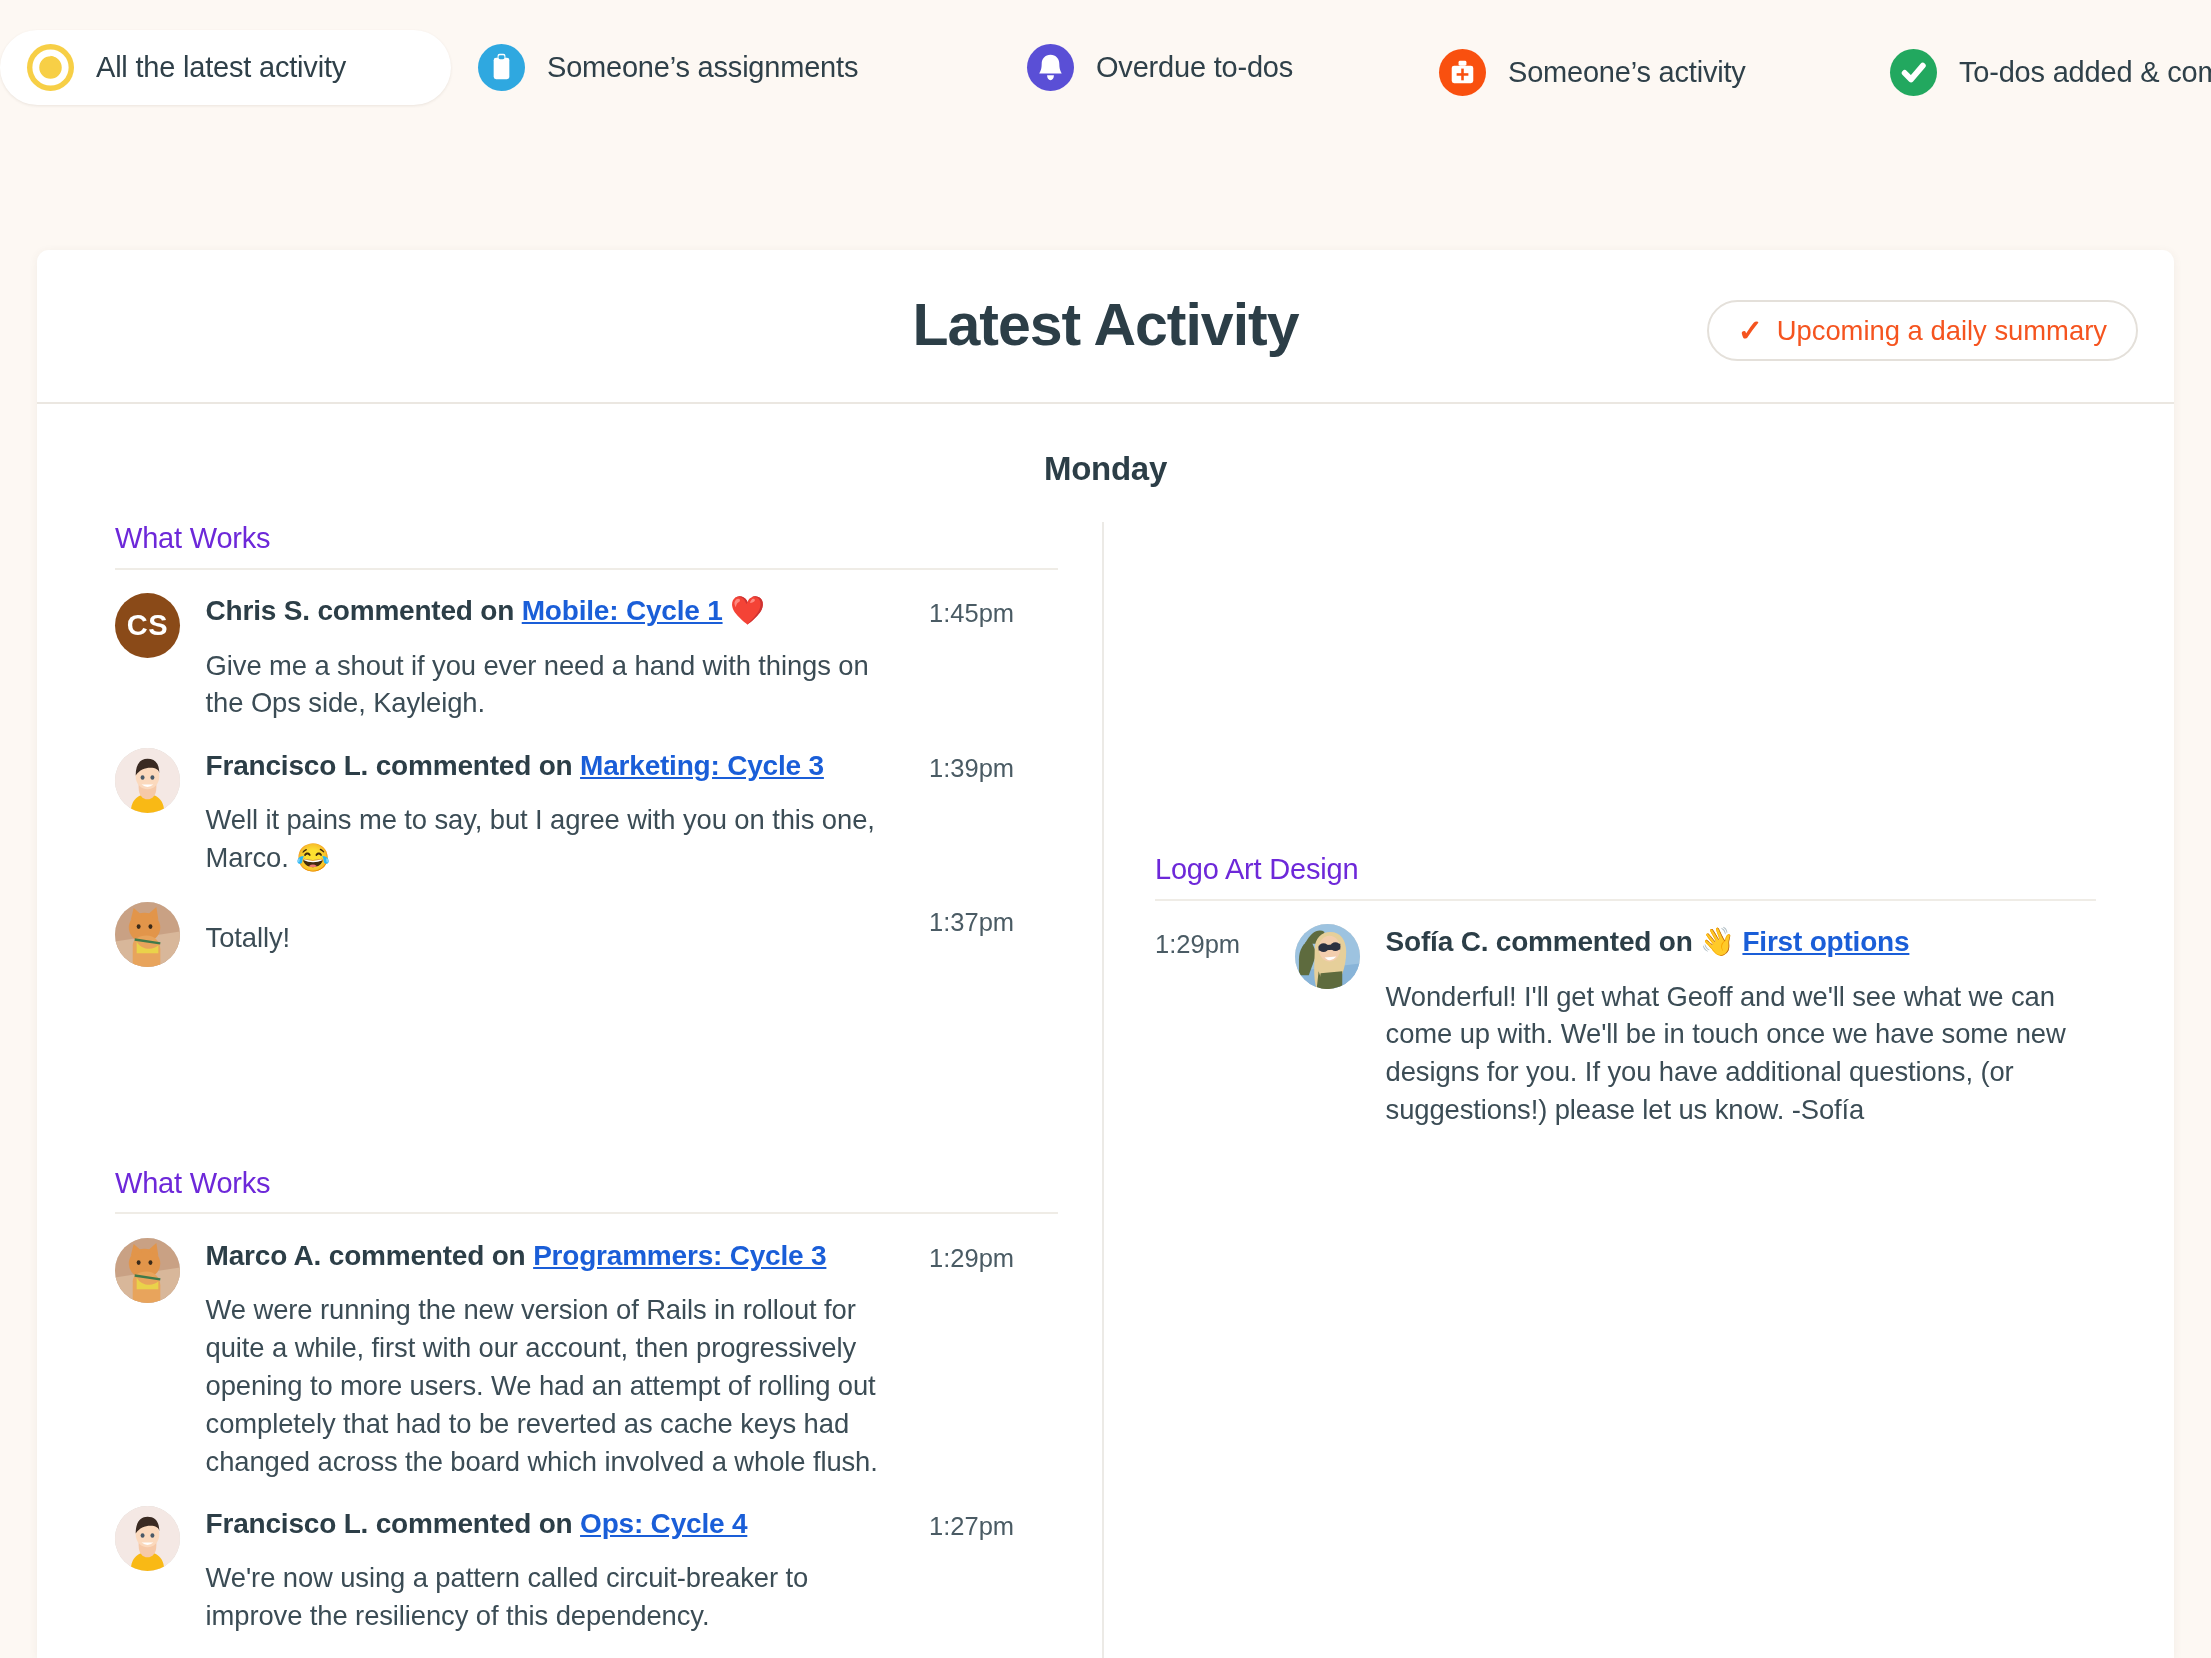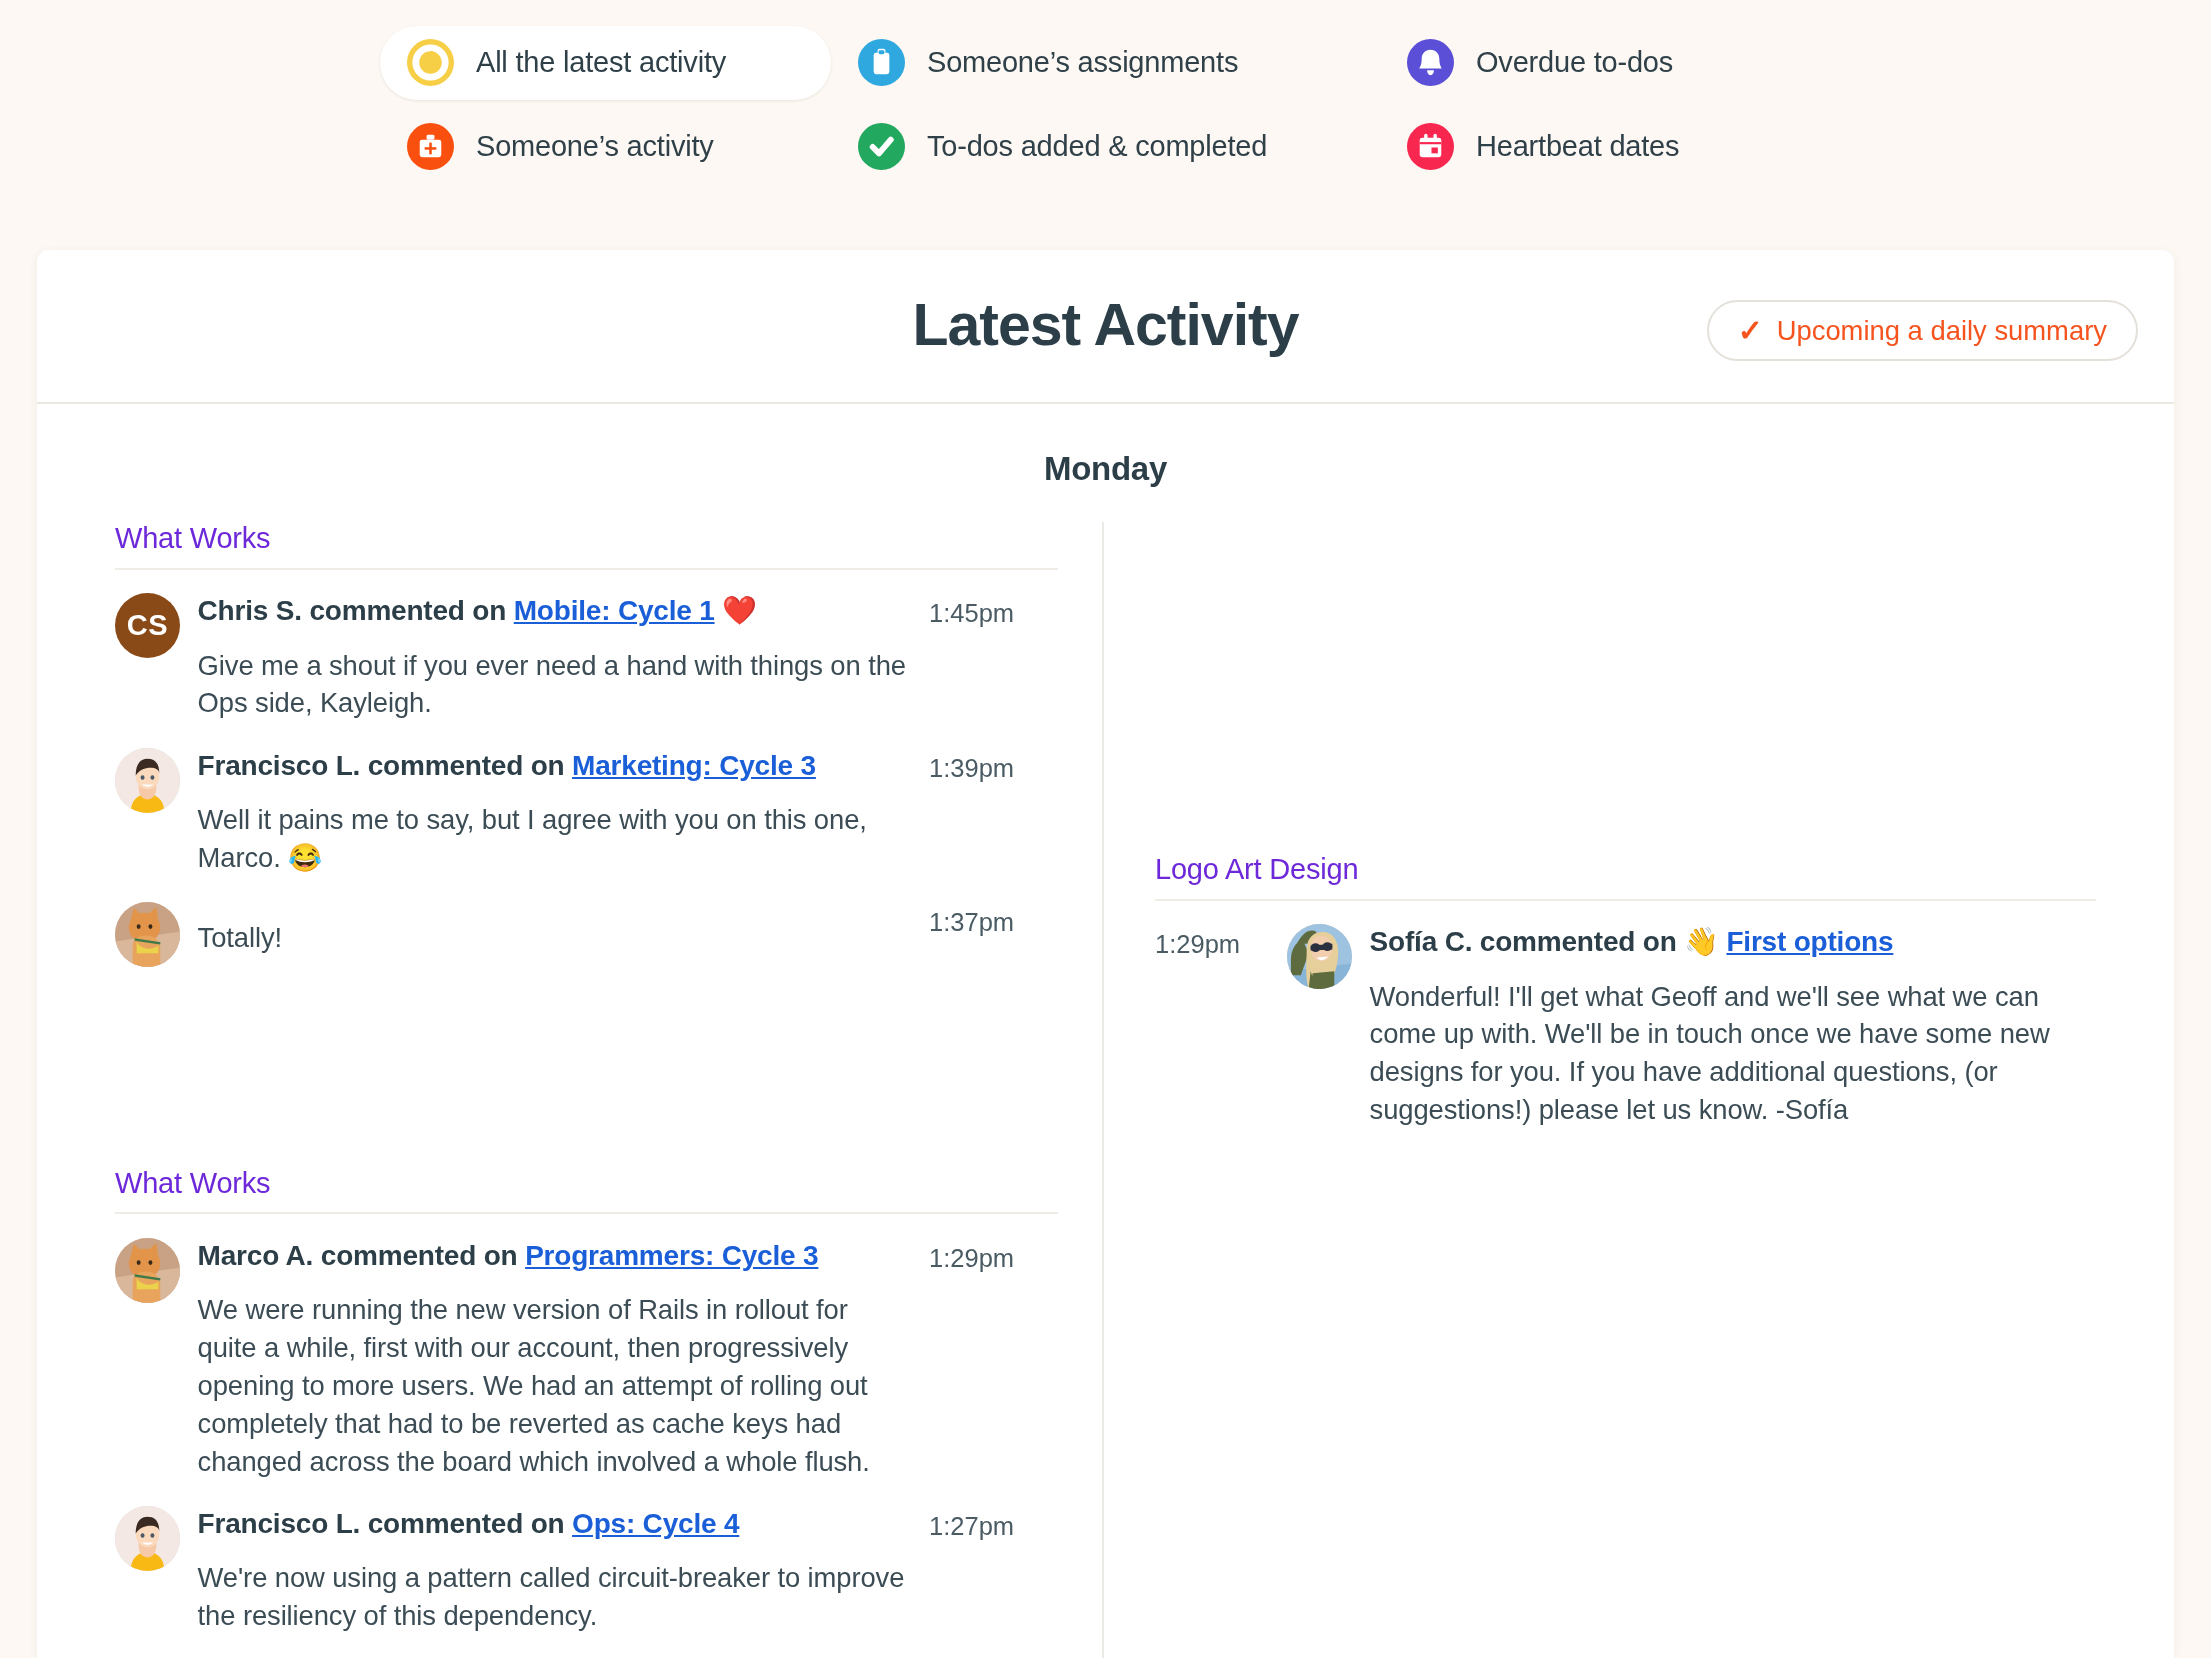--- a/index.html
+++ b/index.html
@@ -14,21 +14,21 @@
     background: #fdf8f3;
     font-family: "Liberation Sans", sans-serif;
     color: #2f4049;
     -webkit-font-smoothing: antialiased;
   }
 
   
   #topnav {
     padding: 25.5px 0 0 0;
     display: flex;
-    flex-direction: column;
+    flex-direction: row;
     align-items: center;
   }
   .nav-row {
     display: flex;
     align-items: center;
     width: 1451px;
   }
   .nav-row + .nav-row { margin-top: 9.8px; }
 
   .nav-item {
@@ -154,20 +154,21 @@
   .group-rule {
     height: 2px;
     background: #efece6;
     margin-bottom: 23.5px;
   }
 
   .entry {
     display: flex;
     align-items: flex-start;
     margin-bottom: 25.5px;
+    gap: 8px;
   }
 
   .avatar {
     width: 65px; height: 65px;
     border-radius: 50%;
     flex: 0 0 auto;
     overflow: hidden;
     position: relative;
     background: #d9d4ce;
   }

